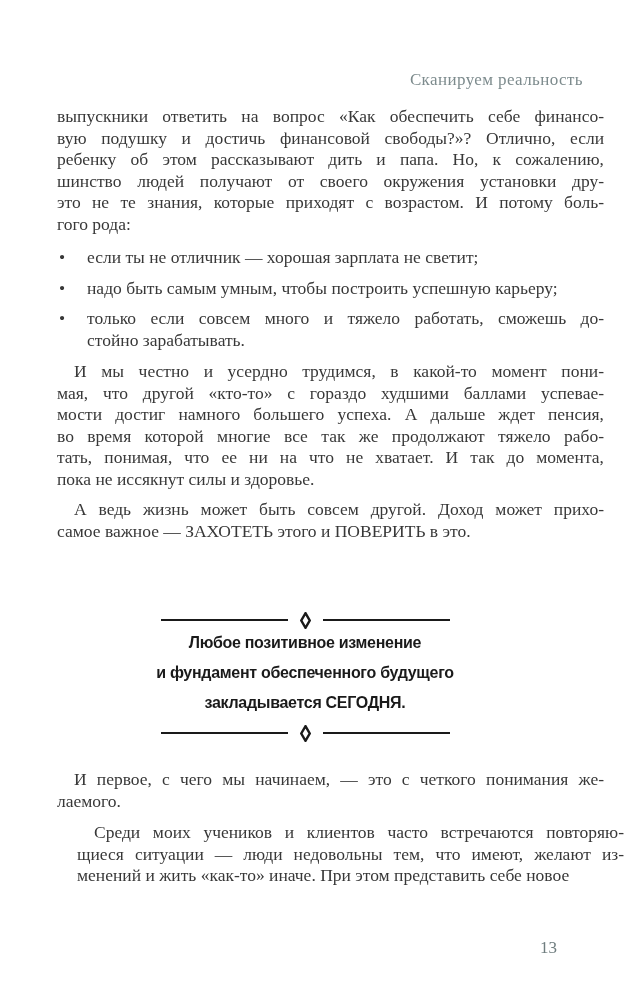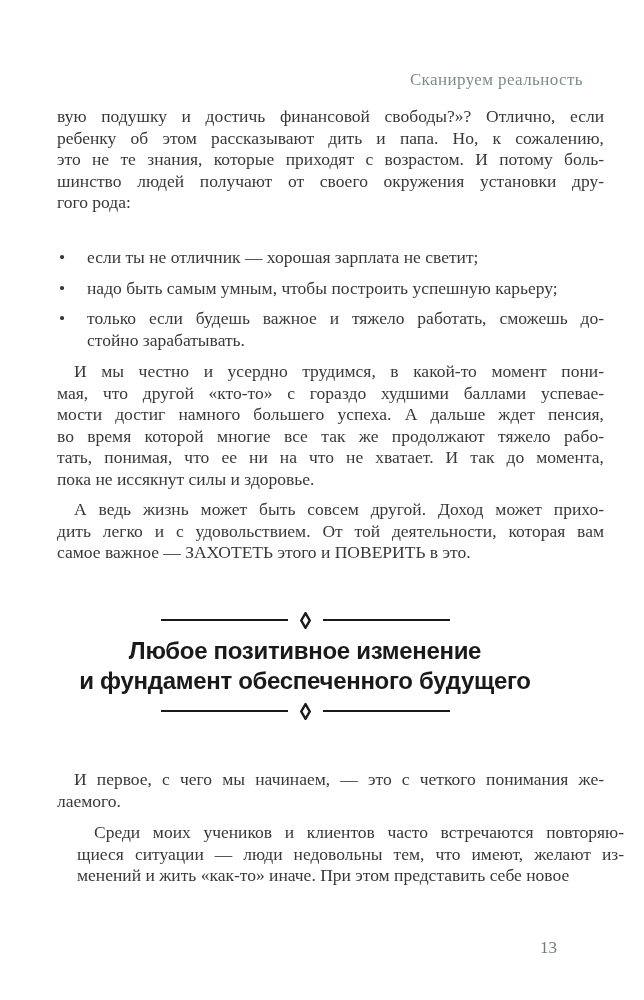--- a/index.html
+++ b/index.html
@@ -76,27 +76,26 @@
     gap: 12px;
     height: 16px;
   }
   .divider-line {
     width: 127px;
     height: 1.5px;
     background: #1a1a1a;
   }
   .diamond { display: block; }
   .ritual-heading {
-    margin-top: 8px;
     margin-bottom: 7px;
     font-family: "Liberation Sans", sans-serif;
     font-weight: bold;
     font-stretch: condensed;
     letter-spacing: -0.3px;
-    font-size: 24px;
+    font-size: 16px;
     line-height: 30px;
     color: #1a1a1a;
   }
   .ritual-heading .line { text-align: center; white-space: nowrap; }
 
   .page-number {
     position: absolute;
     top: 910px;
     right: 87px;
     font-size: 17px;
@@ -106,76 +105,77 @@
   }
 </style>
 </head>
 <body>
 
 <div class="page">
 
   <div class="running-header">Сканируем реальность</div>
 
   <div id="para1" class="body-block justify">
+      <div class="line">выпускники ответить на вопрос «Как обеспечить себе финансо-</div>
       <div class="line">вую подушку и достичь финансовой свободы?»? Отлично, если</div>
       <div class="line">ребенку об этом рассказывают дить и папа. Но, к сожалению,</div>
+      <div class="line">шинство людей получают от своего окружения установки дру-</div>
       <div class="line">это не те знания, которые приходят с возрастом. И потому боль-</div>
-      <div class="line">шинство людей получают от своего окружения установки дру-</div>
       <div class="line">гого рода:</div>
     </div>
 
   <div id="bullets" class="body-block">
     <div class="bullet-item">
       <span class="marker">•</span>
       <div class="justify">
           <div class="line">если ты не отличник — хорошая зарплата не светит;</div>
         </div>
     </div>
     <div class="bullet-item">
       <span class="marker">•</span>
       <div class="justify">
           <div class="line">надо быть самым умным, чтобы построить успешную карьеру;</div>
         </div>
     </div>
     <div class="bullet-item">
       <span class="marker">•</span>
       <div class="justify">
-          <div class="line">только если будешь важное и тяжело работать, сможешь до-</div>
+          <div class="line">только если совсем много и тяжело работать, сможешь до-</div>
           <div class="line">стойно зарабатывать.</div>
         </div>
     </div>
   </div>
 
   <div id="para2" class="body-block justify indent">
       <div class="line">И мы честно и усердно трудимся, в какой-то момент пони-</div>
       <div class="line">мая, что другой «кто-то» с гораздо худшими баллами успевае-</div>
       <div class="line">мости достиг намного большего успеха. А дальше ждет пенсия,</div>
       <div class="line">во время которой многие все так же продолжают тяжело рабо-</div>
       <div class="line">тать, понимая, что ее ни на что не хватает. И так до момента,</div>
       <div class="line">пока не иссякнут силы и здоровье.</div>
     </div>
 
   <div id="para3" class="body-block justify indent">
       <div class="line">А ведь жизнь может быть совсем другой. Доход может прихо-</div>
-      <div class="line">дить легко и с удовольствием. От той деятельности, которая вам</div>
       <div class="line">самое важное — ЗАХОТЕТЬ этого и ПОВЕРИТЬ в это.</div>
     </div>
 
   <div class="ritual">
     <div class="divider-row">
       <div class="divider-line"></div>
       <svg class="diamond" width="11" height="17" viewBox="0 0 11 17" aria-hidden="true">
         <path d="M 5.5 1.2 L 9.7 8.5 L 5.5 15.8 L 1.3 8.5 Z" fill="none" stroke="#1a1a1a" stroke-width="2.4"></path>
       </svg>
       <div class="divider-line"></div>
     </div>
 
     <div class="ritual-heading">
         <div class="line">Любое позитивное изменение</div>
         <div class="line">и фундамент обеспеченного будущего</div>
+        <div class="line">закладывается СЕГОДНЯ.</div>
       </div>
 
     <div class="divider-row">
       <div class="divider-line"></div>
       <svg class="diamond" width="11" height="17" viewBox="0 0 11 17" aria-hidden="true">
         <path d="M 5.5 1.2 L 9.7 8.5 L 5.5 15.8 L 1.3 8.5 Z" fill="none" stroke="#1a1a1a" stroke-width="2.4"></path>
       </svg>
       <div class="divider-line"></div>
     </div>
   </div>

